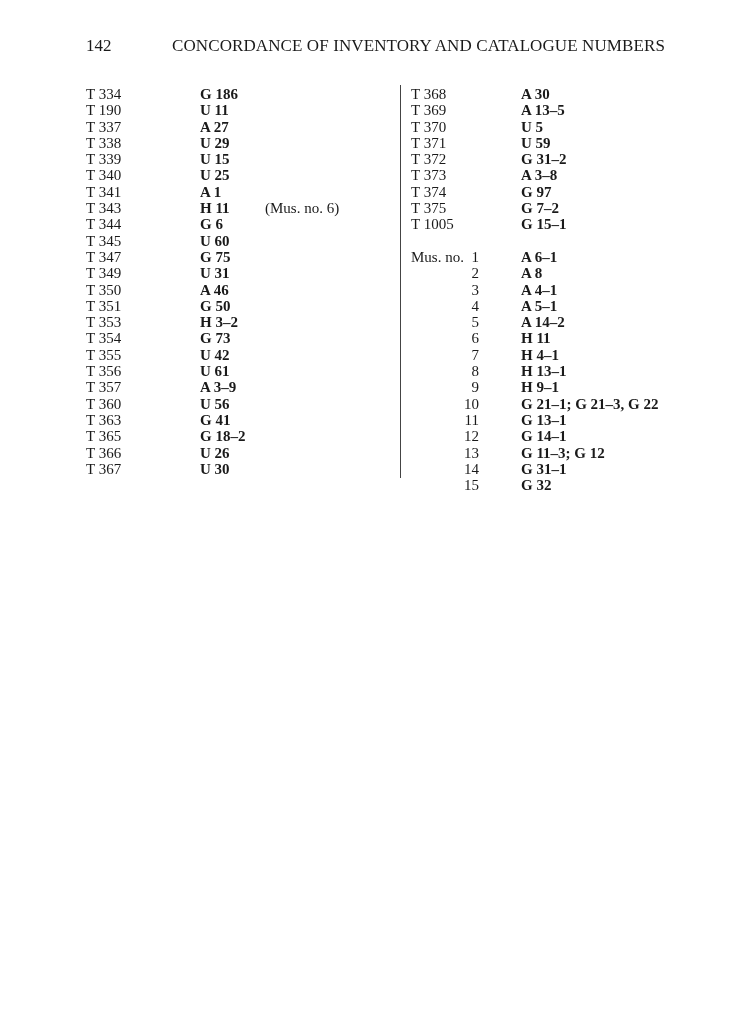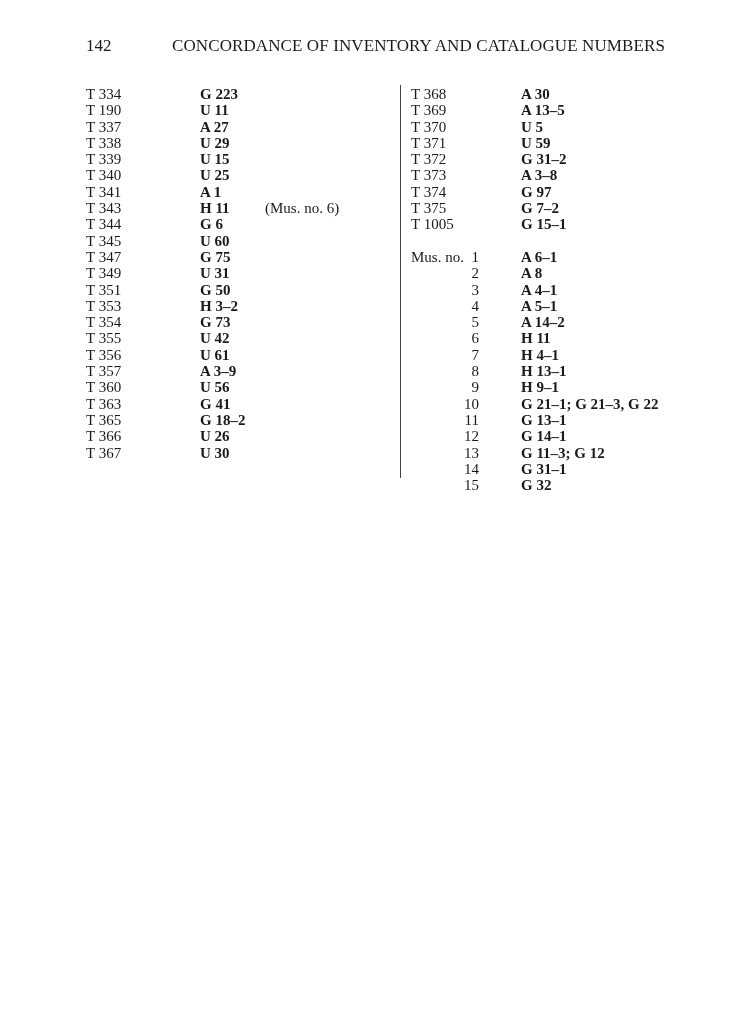--- a/index.html
+++ b/index.html
@@ -26,21 +26,21 @@
 <body>
 
 <div class="page-header">
   <span class="page-number">142</span>
   <span class="running-title">CONCORDANCE OF INVENTORY AND CATALOGUE NUMBERS</span>
 </div>
 
 <div class="col col-left">
   <div class="row">
       <span class="inv">T 334</span>
-      <span class="cat">G 223</span>
+      <span class="cat">G 186</span>
     </div>
   <div class="row">
       <span class="inv">T 190</span>
       <span class="cat">U 11</span>
     </div>
   <div class="row">
       <span class="inv">T 337</span>
       <span class="cat">A 27</span>
     </div>
   <div class="row">
@@ -74,20 +74,24 @@
     </div>
   <div class="row">
       <span class="inv">T 347</span>
       <span class="cat">G 75</span>
     </div>
   <div class="row">
       <span class="inv">T 349</span>
       <span class="cat">U 31</span>
     </div>
   <div class="row">
+      <span class="inv">T 350</span>
+      <span class="cat">A 46</span>
+    </div>
+  <div class="row">
       <span class="inv">T 351</span>
       <span class="cat">G 50</span>
     </div>
   <div class="row">
       <span class="inv">T 353</span>
       <span class="cat">H 3–2</span>
     </div>
   <div class="row">
       <span class="inv">T 354</span>
       <span class="cat">G 73</span>

